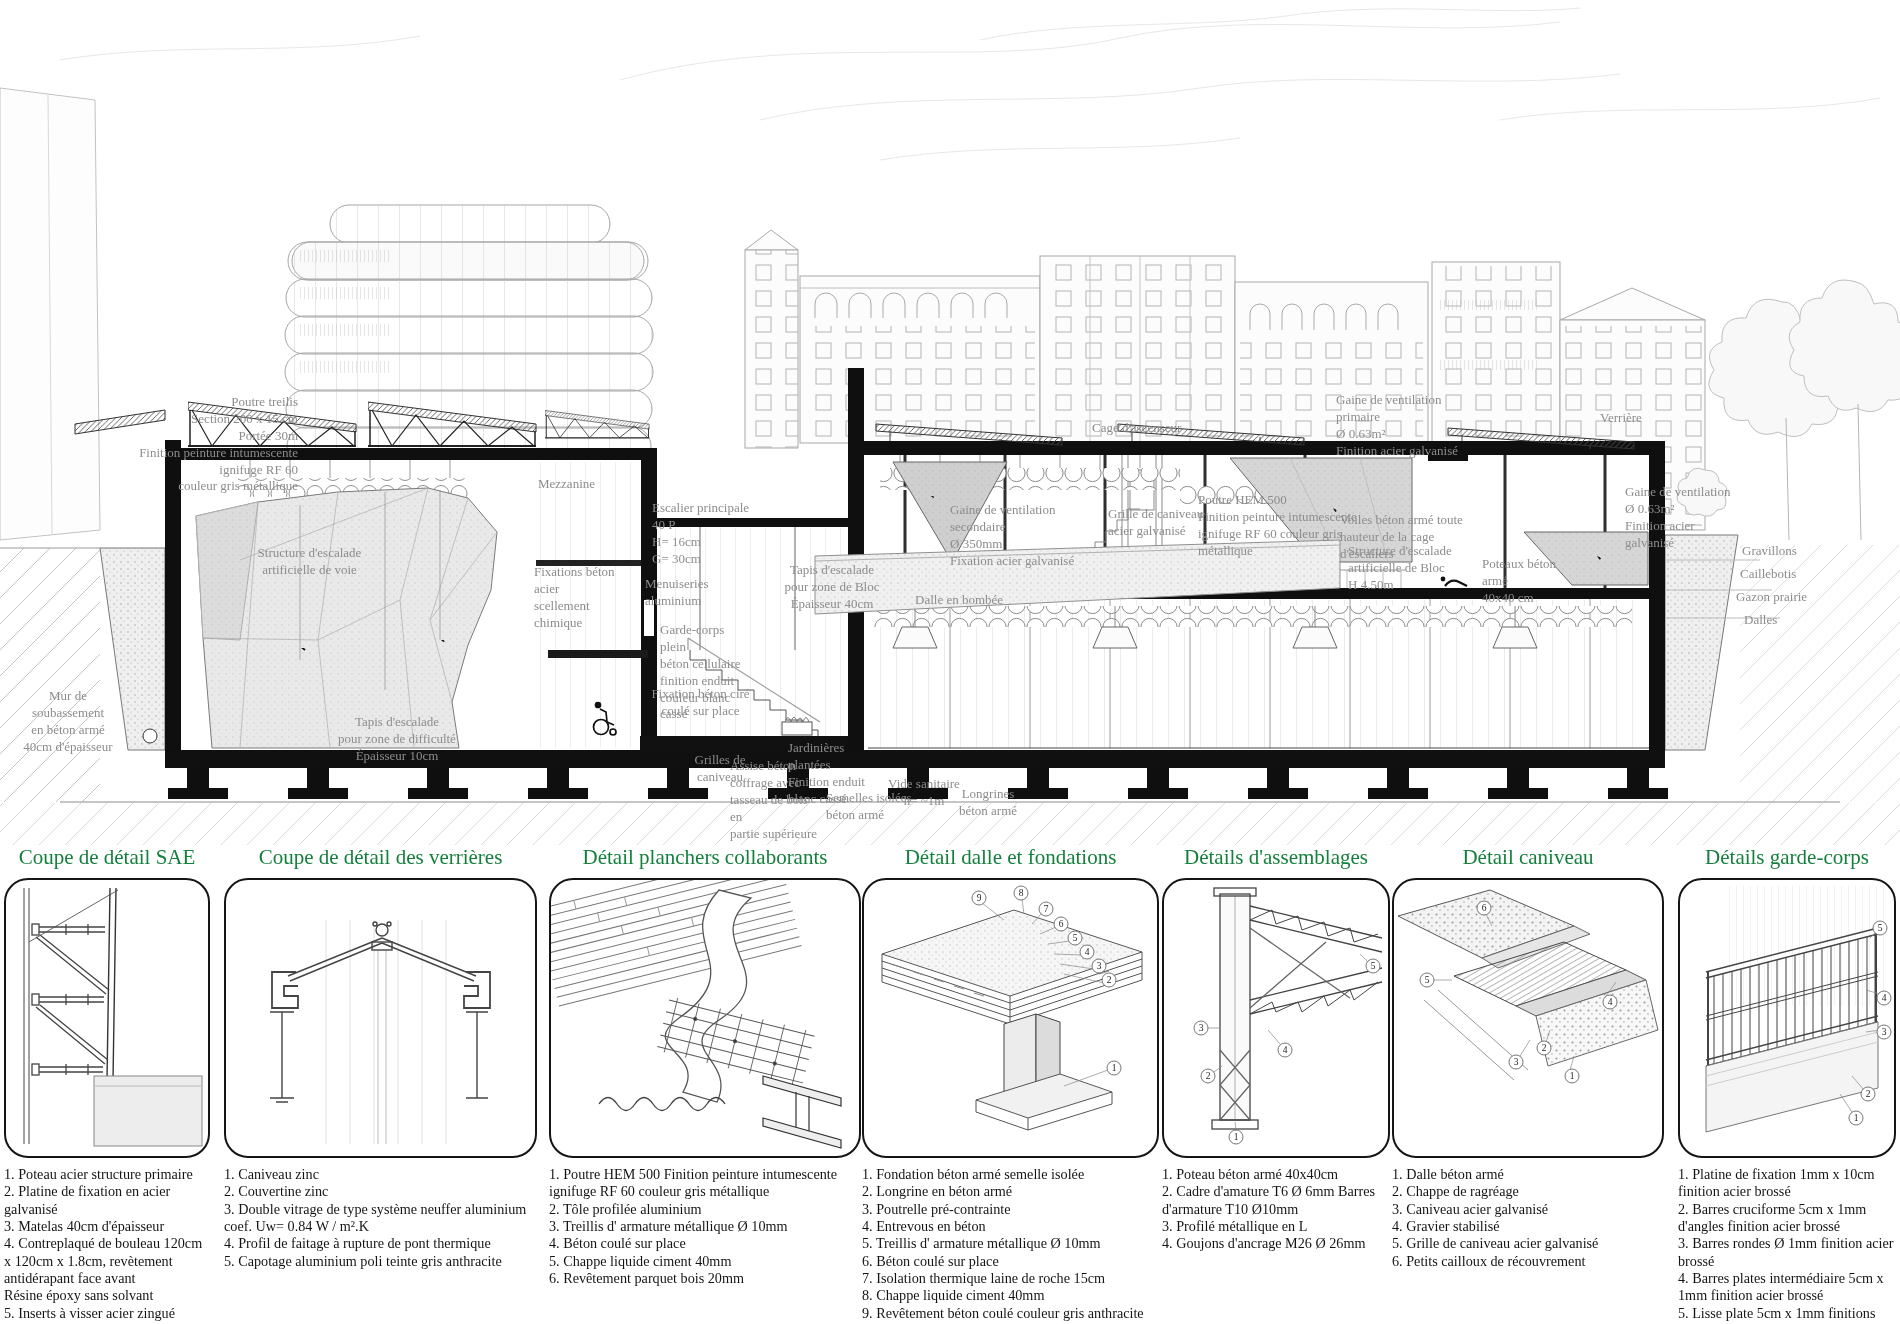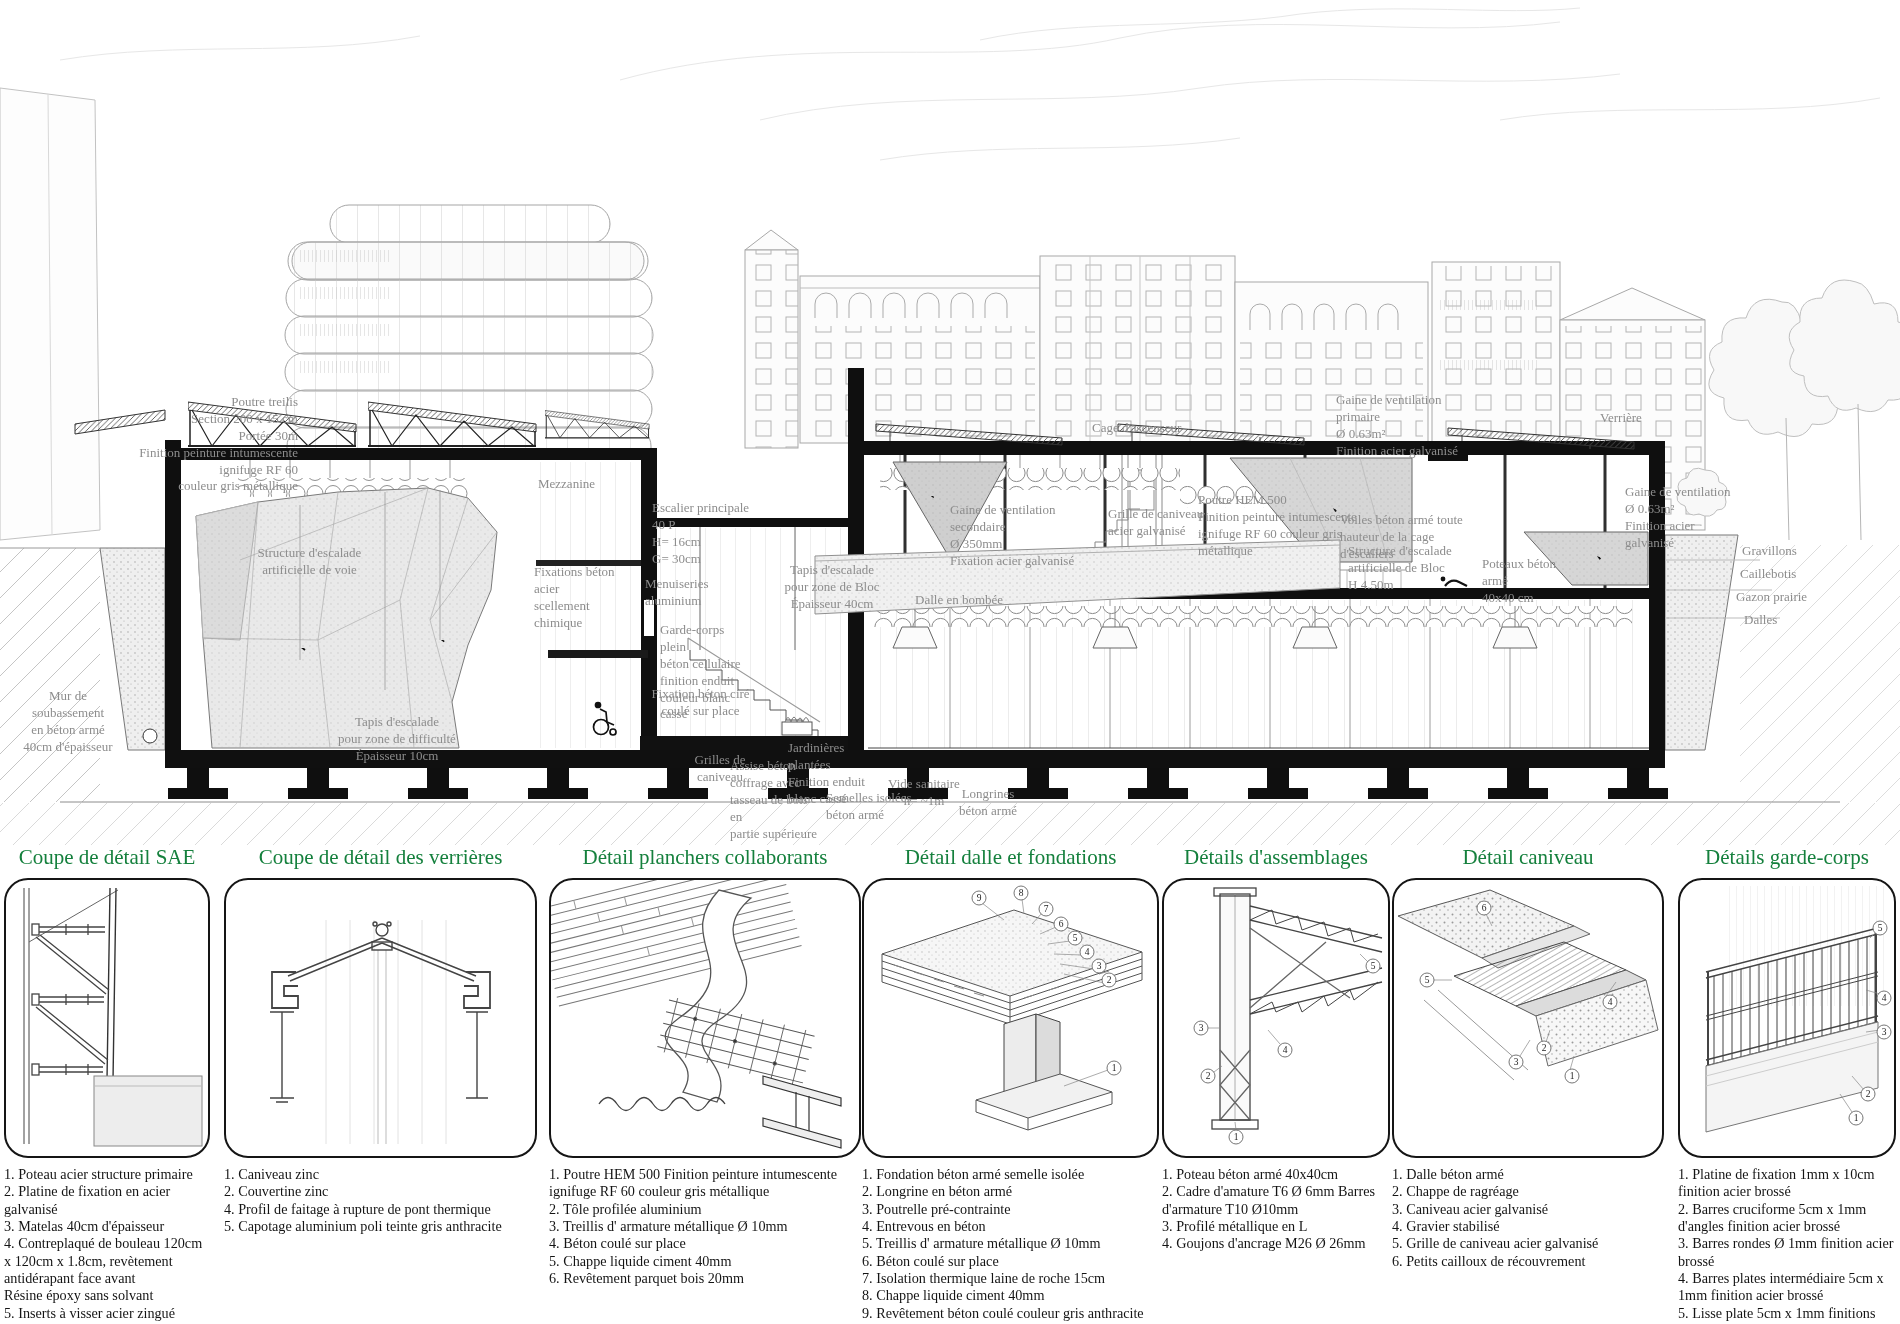--- a/index.html
+++ b/index.html
@@ -424,20 +424,21 @@
           <path d="M70,92 L46,92 L46,128 L72,128 L72,116 L58,116 L58,106 L72,106" stroke-width="1.8"></path>
           <path d="M240,92 L264,92 L264,128 L238,128 L238,116 L252,116 L252,106 L238,106" stroke-width="1.8"></path>
           <path d="M44,132 H68 M56,132 V218 M44,218 H68 M50,222 H62"></path>
           <path d="M240,132 H262 M251,132 V218 M240,218 H262"></path>
         </g>
       </svg>
     </div>
     <div class="panel-legend">
       <div>1. Caniveau zinc</div>
       <div>2. Couvertine zinc</div>
+      <div>3. Double vitrage de type système neuffer aluminium coef. Uw= 0.84 W / m².K</div>
       <div>4. Profil de faitage à rupture de pont thermique</div>
       <div>5. Capotage aluminium poli teinte gris anthracite</div>
     </div>
   </section>
 
   <section class="panel" style="left:549px;width:312px">
     <h2 class="panel-title">Détail planchers collaborants</h2>
     <div class="panel-box">
       <svg width="308" height="272" viewBox="0 0 308 272">
         <g transform="translate(-16,30) rotate(-14)" stroke="#777">

